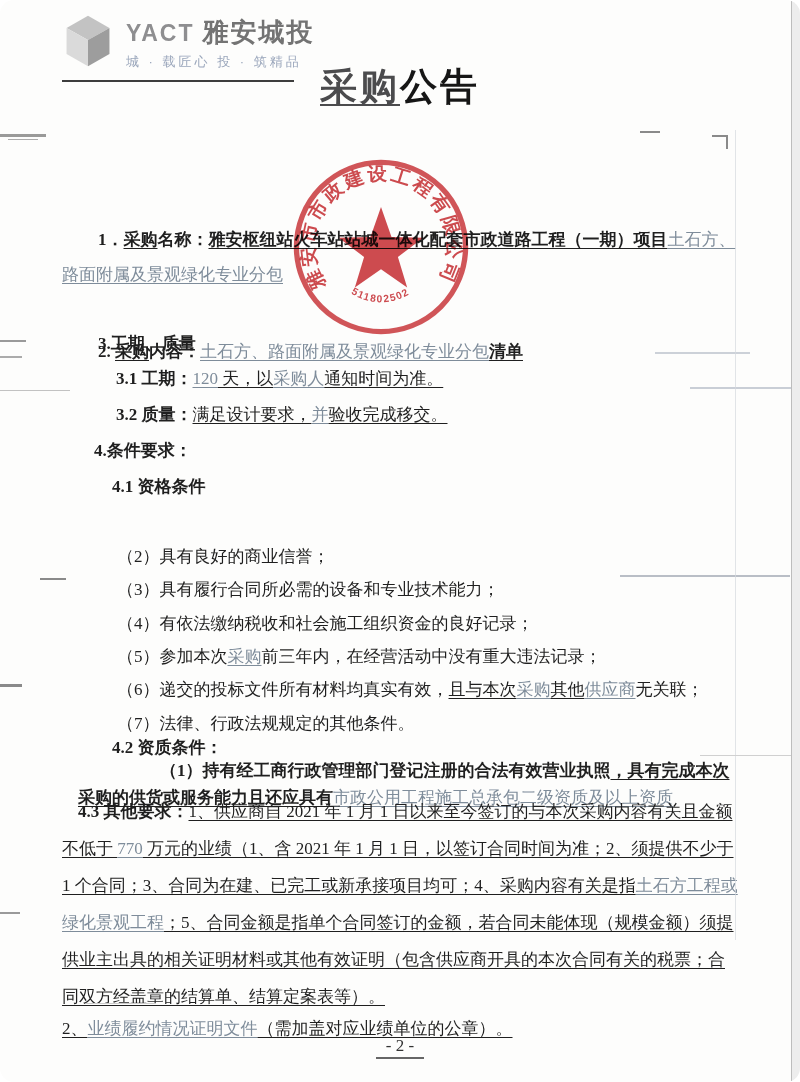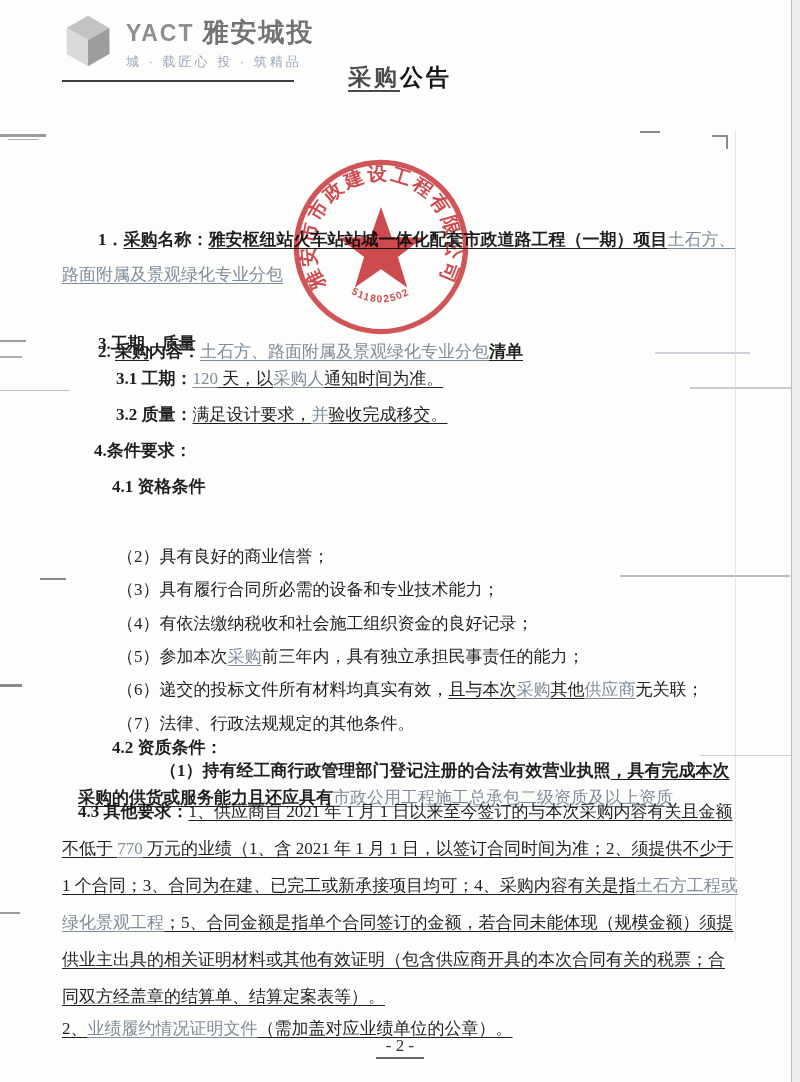--- a/index.html
+++ b/index.html
@@ -1,28 +1,28 @@
 <!DOCTYPE html>
 <html><head>
 <meta charset="utf-8">
 <style>
   html,body{margin:0;padding:0;background:#ffffff;}
   .page{position:relative;width:800px;height:1082px;background:#fdfdfc;overflow:hidden;
-        font-family:"Liberation Serif","DejaVu Serif",serif;color:#1f1f1f;}
+        font-family:"Liberation Serif","DejaVu Serif",serif;color:#1f1f1f;border-radius:14px;}
   
   .logo{position:absolute;left:60px;top:12px;display:flex;align-items:center;gap:10px;}
   .logo-text{display:flex;flex-direction:column;font-family:"Liberation Sans","DejaVu Sans",sans-serif;}
   .brand-line{display:flex;align-items:baseline;gap:8px;}
   .brand-en{font-size:23px;font-weight:bold;color:#8e8e90;letter-spacing:2px;}
   .brand-cn{font-size:26px;font-weight:bold;color:#737373;letter-spacing:2px;}
   .tagline{font-size:13px;color:#9aa6bb;letter-spacing:3px;margin-top:3px;}
   .logo-rule{position:absolute;left:62px;top:80px;width:232px;height:2px;background:#3d3d3d;}
   
   .doc-title{position:absolute;top:62px;left:0;width:100%;text-align:center;
-             font-size:23px;font-weight:bold;letter-spacing:3px;}
+             font-size:37px;font-weight:bold;letter-spacing:3px;}
   .t-u{color:#4b4b4d;text-decoration:underline;text-underline-offset:5px;text-decoration-thickness:2px;}
   .t-r{color:#161616;}
   
   .para{position:absolute;left:62px;width:678px;font-size:17px;line-height:33px;}
   .u{text-decoration:underline;text-underline-offset:3px;text-decoration-thickness:1px;}
   .g{color:#7e8c9a;}
   .b{font-weight:bold;}
   
   .seal{position:absolute;left:292px;top:158px;width:178px;height:178px;
         mix-blend-mode:multiply;opacity:.92;pointer-events:none;}
@@ -62,21 +62,21 @@
   <div class="para" style="top:222px;text-indent:36px;line-height:35px;"><span class="b">1．</span><span class="b u">采购</span><span class="b">名称：</span><span class="b u">雅安枢纽站火车站站城一体化配套市政道路工程（一期）项目</span><span class="u g">土石方、路面附属及景观绿化专业分包</span></div>
   <div class="para" style="top:292px;text-indent:36px;margin-top:43px;"><span class="b">2. </span><span class="b u">采购</span><span class="b">内容：</span><span class="u g">土石方、路面附属及景观绿化专业分包</span><span class="b u">清单</span></div>
   <div class="para" style="top:327px;text-indent:36px;"><span class="b">3.工期、质量</span></div>
   <div class="para" style="top:362px;text-indent:54px;"><span class="b">3.1 工期：</span><span class="u g">120</span><span class="u"> 天，以</span><span class="u g">采购人</span><span class="u">通知时间为准。</span></div>
   <div class="para" style="top:398px;text-indent:54px;"><span class="b">3.2 质量：</span><span class="u">满足设计要求，</span><span class="u g">并</span><span class="u">验收完成移交。</span></div>
   <div class="para" style="top:434px;text-indent:32px;"><span class="b">4.条件要求：</span></div>
   <div class="para" style="top:470px;text-indent:50px;"><span class="b">4.1 资格条件</span></div>
   <div class="para" style="top:540px;text-indent:55px;"><span>（2）具有良好的商业信誉；</span></div>
   <div class="para" style="top:573px;text-indent:55px;"><span>（3）具有履行合同所必需的设备和专业技术能力；</span></div>
   <div class="para" style="top:607px;text-indent:55px;"><span>（4）有依法缴纳税收和社会施工组织资金的良好记录；</span></div>
-  <div class="para" style="top:640px;text-indent:55px;"><span>（5）参加本次</span><span class="u g">采购</span><span>前三年内，具有独立承担民事责任的能力；</span></div>
+  <div class="para" style="top:640px;text-indent:55px;"><span>（5）参加本次</span><span class="u g">采购</span><span>前三年内，在经营活动中没有重大违法记录；</span></div>
   <div class="para" style="top:673px;text-indent:55px;"><span>（6）递交的投标文件所有材料均真实有效，</span><span class="u">且与本次</span><span class="u g">采购</span><span class="u">其他</span><span class="u g">供应商</span><span>无关联；</span></div>
   <div class="para" style="top:707px;text-indent:55px;"><span>（7）法律、行政法规规定的其他条件。</span></div>
   <div class="para" style="top:731px;text-indent:50px;"><span class="b">4.2 资质条件：</span></div>
   <div class="para" style="top:757px;left:78px;width:662px;text-indent:82px;line-height:27px;"><span class="b">（1）持有经工商行政管理部门登记注册的合法有效营业执照</span><span class="b u">，具有完成本次采购的供货或服务能力且还应具有</span><span class="u g">市政公用工程施工总承包二级资质及以上资质</span></div>
   <div class="para" style="top:793px;text-indent:16px;line-height:37px;"><span class="b">4.3 其他要求：</span><span class="u">1、供应商自 2021 年 1 月 1 日以来至今签订的与本次采购内容有关且金额不低于 </span><span class="u g">770</span><span class="u"> 万元的业绩（1、含 2021 年 1 月 1 日，以签订合同时间为准；2、须提供不少于 1 个合同；3、合同为在建、已完工或新承接项目均可；4、采购内容有关是指</span><span class="u g">土石方工程或绿化景观工程</span><span class="u">；5、合同金额是指单个合同签订的金额，若合同未能体现（规模金额）须提供业主出具的相关证明材料或其他有效证明（包含供应商开具的本次合同有关的税票；合同双方经盖章的结算单、结算定案表等）。</span></div>
   <div class="para" style="top:1012px;"><span class="u">2、</span><span class="u g">业绩履约情况证明文件</span><span class="u">（需加盖对应业绩单位的公章）。</span></div>
 
   <div class="seal">
     <svg width="178" height="178" viewBox="0 0 200 200">
       <defs>

